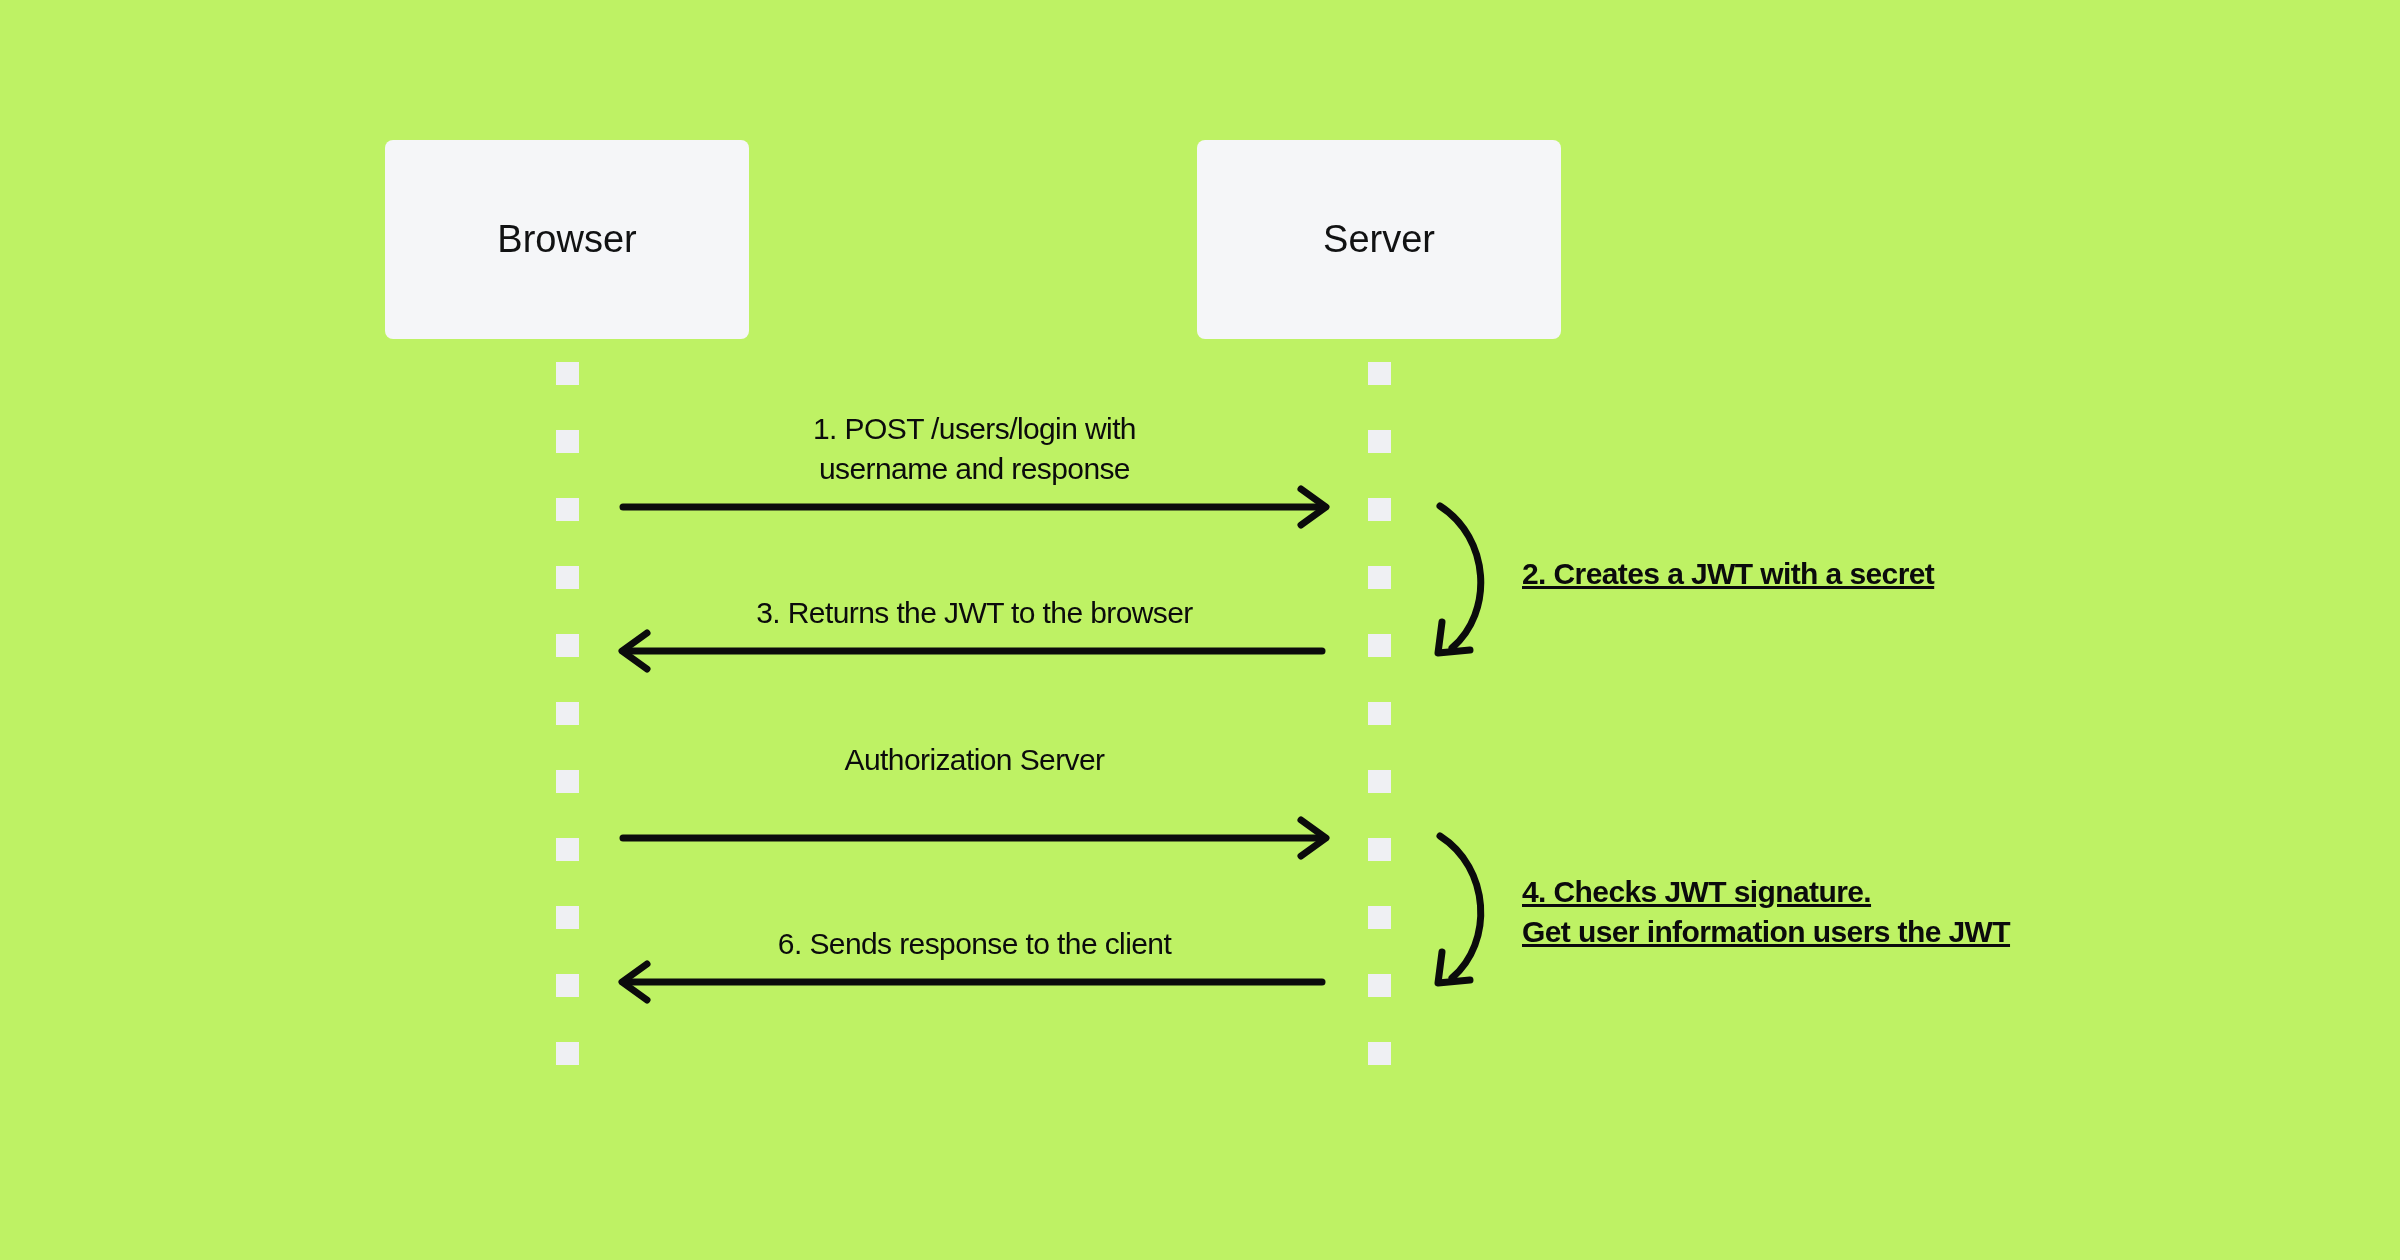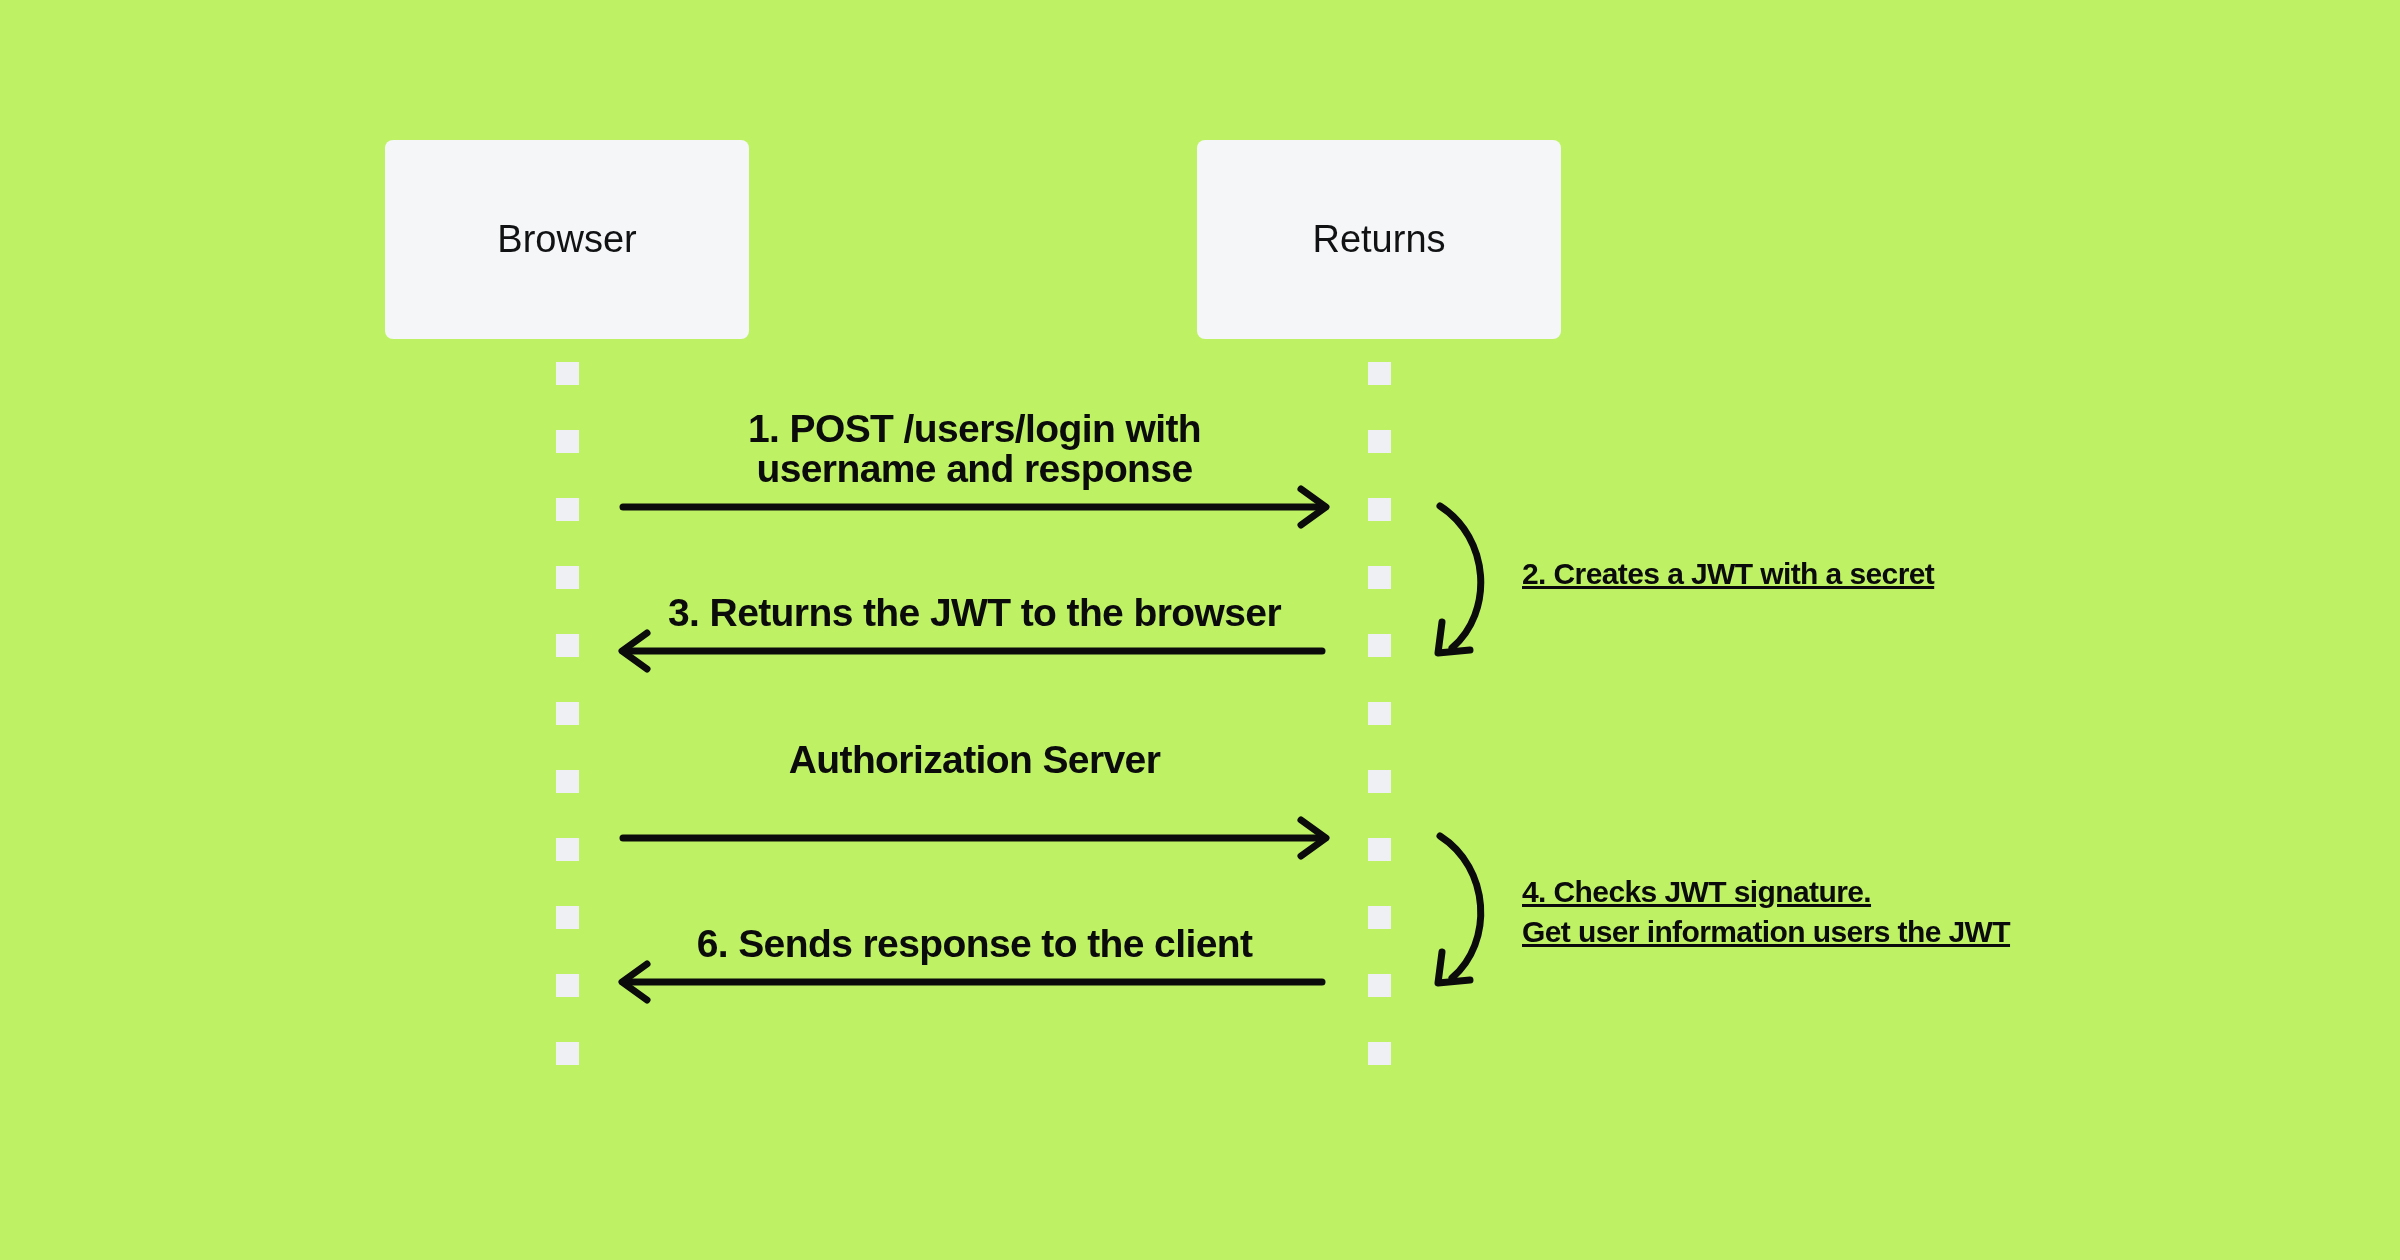--- a/index.html
+++ b/index.html
@@ -58,22 +58,22 @@
     stroke-linecap: round;
     stroke-linejoin: round;
     fill: none;
   }
 
   .msg-label {
     position: absolute;
     left: 623px;
     width: 703px;
     text-align: center;
-    font-size: 39px;
-    font-weight: 700;
+    font-size: 30px;
+    font-weight: 400;
     line-height: 40px;
     letter-spacing: -0.6px;
     color: #0b0b0c;
   }
   #label-msg1 { top: 409px; }
   #label-msg3 { top: 593px; }
   #label-msg4 { top: 740px; }
   #label-msg6 { top: 924px; }
 
   .side-label {
@@ -95,21 +95,21 @@
 </style>
 </head>
 <body>
 
 <div class="stage">
 
   <div class="actor-box" id="actor-browser">
     <span>Browser</span>
   </div>
   <div class="actor-box" id="actor-server">
-    <span>Returns</span>
+    <span>Server</span>
   </div>
 
   <div class="lifeline" id="lifeline-browser"></div>
   <div class="lifeline" id="lifeline-server"></div>
 
   <svg class="arrows-layer" viewBox="0 0 2400 1260">
 
     <g>
       <line x1="623" y1="507" x2="1320" y2="507"></line>
       <polyline points="1301,489 1326,507 1301,525"></polyline>

